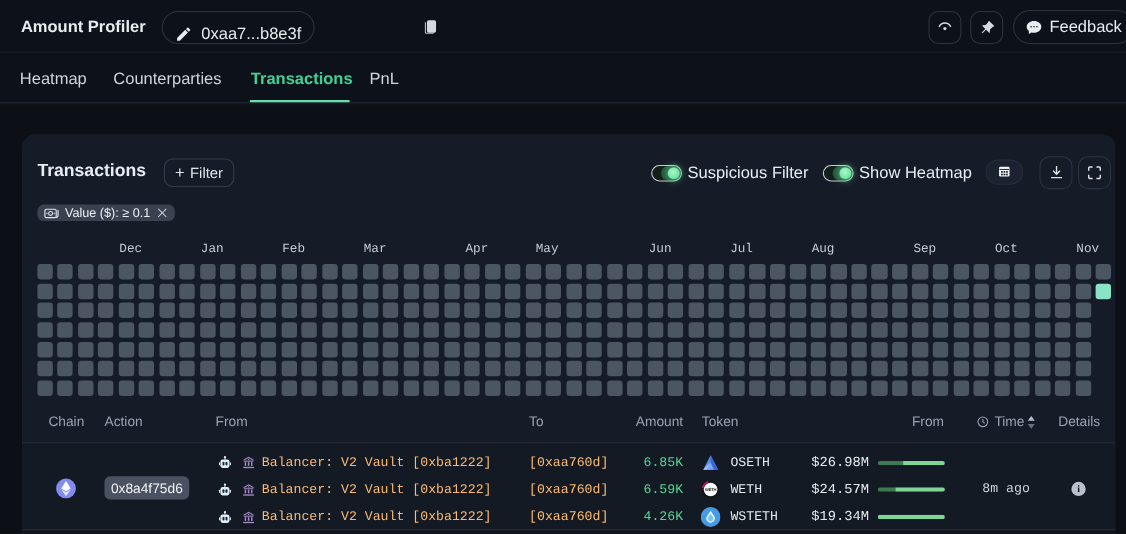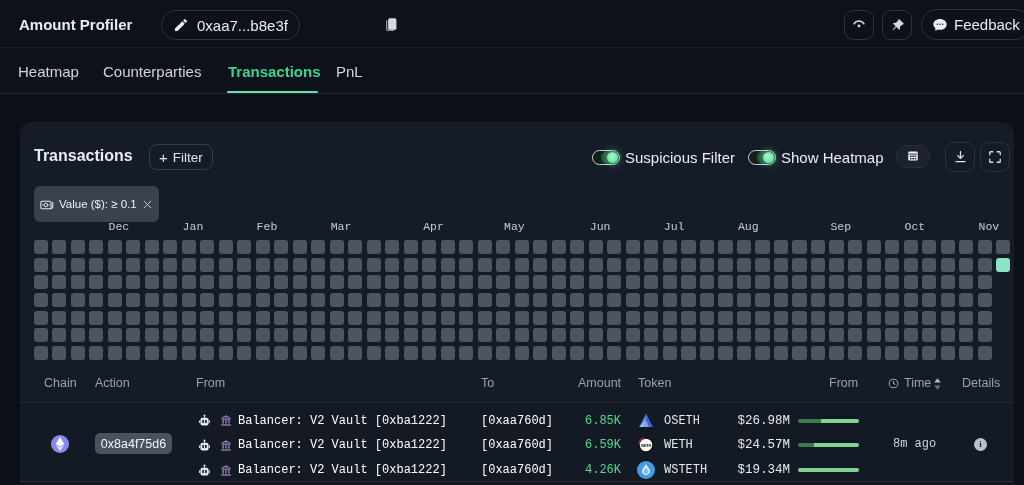--- a/index.html
+++ b/index.html
@@ -2,21 +2,21 @@
 <html><head>
 <meta charset="utf-8">
 <style>
 * { margin:0; padding:0; box-sizing:border-box; }
 html,body { width:1024px; height:485px; overflow:hidden; }
 body { background:#0d1119; font-family:"Liberation Sans", sans-serif; color:#e9edf2; position:relative; -webkit-font-smoothing:antialiased; }
 
 #topbar { position:absolute; left:0; top:0; width:1024px; height:50px; }
 #brand { position:absolute; left:19px; top:16px; font-size:15px; font-weight:bold; letter-spacing:0; }
 .pill { position:absolute; top:10px; height:30px; border:1px solid #2c3340; border-radius:15px; display:flex; align-items:center; gap:7px; padding:0 13px; font-size:15px; color:#e9edf2; background:transparent; }
-#pill-addr { left:161px; padding:0 11px; gap:8px; }
+#pill-addr { left:147px; padding:0 11px; gap:8px;align-items:flex-end; }
 #pill-all { left:297px; }
 #copyicon { position:absolute; left:384px; top:17px; }
 .sqbtn { position:absolute; top:10px; width:30px; height:30px; border:1px solid #2c3340; border-radius:9px; display:flex; align-items:center; justify-content:center; }
 #btn-eye { left:844px; }
 #btn-pin { left:882px; }
 #btn-feedback { position:absolute; left:921px; top:9px; height:31px; border:1px solid #2c3340; border-radius:16px; display:flex; align-items:center; gap:6px; padding:0 10px; font-size:15px; }
 
 #tabs { position:absolute; left:0; top:0px; width:1024px; height:94px; border-bottom:1px solid #252c37; }
 .tab { position:absolute; top:63px; font-size:15px; color:#cfd5dd; }
 #tab-trans { color:#40d294; font-weight:bold; }
@@ -28,33 +28,33 @@
 .toggle { position:absolute; top:28px; width:28px; height:15px; border:1px solid #c8cdd4; border-radius:8px; background:#112019; }
 .toggle .knob { position:absolute; right:1.5px; top:1px; width:11px; height:11px; border-radius:50%; background:radial-gradient(circle at 45% 40%, #aef5c9, #66e69f 70%); box-shadow:0 0 7px 1px rgba(102,230,159,.65); }
 .toggle .trackglow { position:absolute; right:0; top:0; width:18px; height:13px; border-radius:7px; background:rgba(95,228,156,.25); }
 #tog1 { left:572px; }
 #lab1 { position:absolute; left:605px; top:27px; font-size:15px; color:#e9edf2; }
 #tog2 { left:728px; }
 #lab2 { position:absolute; left:761px; top:27px; font-size:15px; color:#e9edf2; }
 #btn-cal { position:absolute; left:875.5px; top:22.7px; width:34px; height:23px; background:#1c2230; border:1px solid #272e3b; border-radius:11px; display:flex; align-items:center; justify-content:center; }
 #btn-dl { position:absolute; left:925px; top:19.8px; width:30px; height:30px; border:1px solid #2b3340; border-radius:9px; display:flex; align-items:center; justify-content:center; }
 #btn-exp { position:absolute; left:959.5px; top:19.8px; width:30px; height:30px; border:1px solid #2b3340; border-radius:9px; display:flex; align-items:center; justify-content:center; }
-#chip { position:absolute; left:14px; top:64px; height:36px; background:#3a4250; border-radius:6px; display:flex; align-items:center; gap:5px; padding:0 6px; font-size:11.5px; color:#eef1f5; }
+#chip { position:absolute; left:14px; top:64px; height:15px; background:#3a4250; border-radius:6px; display:flex; align-items:center; gap:5px; padding:0 6px; font-size:11.5px; color:#eef1f5; }
 #btn-reset { position:absolute; left:146.5px; top:64px; height:26px; border:1px solid #343c4a; border-radius:8px; display:flex; align-items:center; padding:0 9px; font-size:13.5px; color:#e2e6ec; }
 
 #months { position:absolute; left:0; top:98px; width:994px; height:14px; font-family:"Liberation Mono",monospace; font-size:11.5px; color:#c6ccd4; }
 #months span { position:absolute; top:0; }
 #grid { position:absolute; left:13.5px; top:118px; }
 .cell { position:absolute; width:14.2px; height:14px; background:#4c5663; border-radius:3px; }
 .cell.t { background:#8be3c5; }
 
 #thead { position:absolute; left:0; top:248px; width:994px; height:24px; font-size:12.5px; color:#9aa2b0; }
 #thead span { position:absolute; top:6px; }
 #row { position:absolute; left:0; top:279.5px; width:994px; height:79.5px; background:#141a24; border-top:1px solid #242b37; }
-.subtext { font-family:"Liberation Mono",monospace; font-size:12px; color:#ffffff; }
+.subtext { font-family:"Liberation Mono",monospace; font-size:12px; color:#fdba74; }
 .tname { font-family:"Liberation Mono",monospace; font-size:12px; color:#e6eaf0; }
 .val { position:absolute; left:696px; width:74px; text-align:right; font-family:"Liberation Mono",monospace; font-size:12.5px; color:#e6eaf0; }
 .bar { position:absolute; left:778px; width:61px; height:4px; border-radius:2px; overflow:hidden; display:flex; }
 .seg.d { background:#3d7a50; height:4px; }
 .seg.l { background:#7fd694; height:4px; }
 </style>
 </head>
 <body>
 <div id="topbar">
   <div id="brand">Amount Profiler</div>
@@ -145,21 +145,21 @@
     <svg width="11" height="11" viewBox="0 0 24 24" fill="none" stroke="#c9cfd8" stroke-width="2">
         <path d="M4 4l16 16M20 4L4 20"></path>
       </svg>
   </div>
   <div id="months">
       <span style="left:88.5px">Dec</span>
       <span style="left:162.6px">Jan</span>
       <span style="left:236.6px">Feb</span>
       <span style="left:310.7px">Mar</span>
       <span style="left:403.2px">Apr</span>
-      <span style="left:484px">May</span>
+      <span style="left:467px">May</span>
       <span style="left:569.8px">Jun</span>
       <span style="left:643.8px">Jul</span>
       <span style="left:717.9px">Aug</span>
       <span style="left:810.4px">Sep</span>
       <span style="left:884.5px">Oct</span>
       <span style="left:958.5px">Nov</span>
     </div>
   <div id="grid">
       <div class="cell" style="left:0.0px;top:0.0px"></div>
       <div class="cell" style="left:0.0px;top:17.6px"></div>

